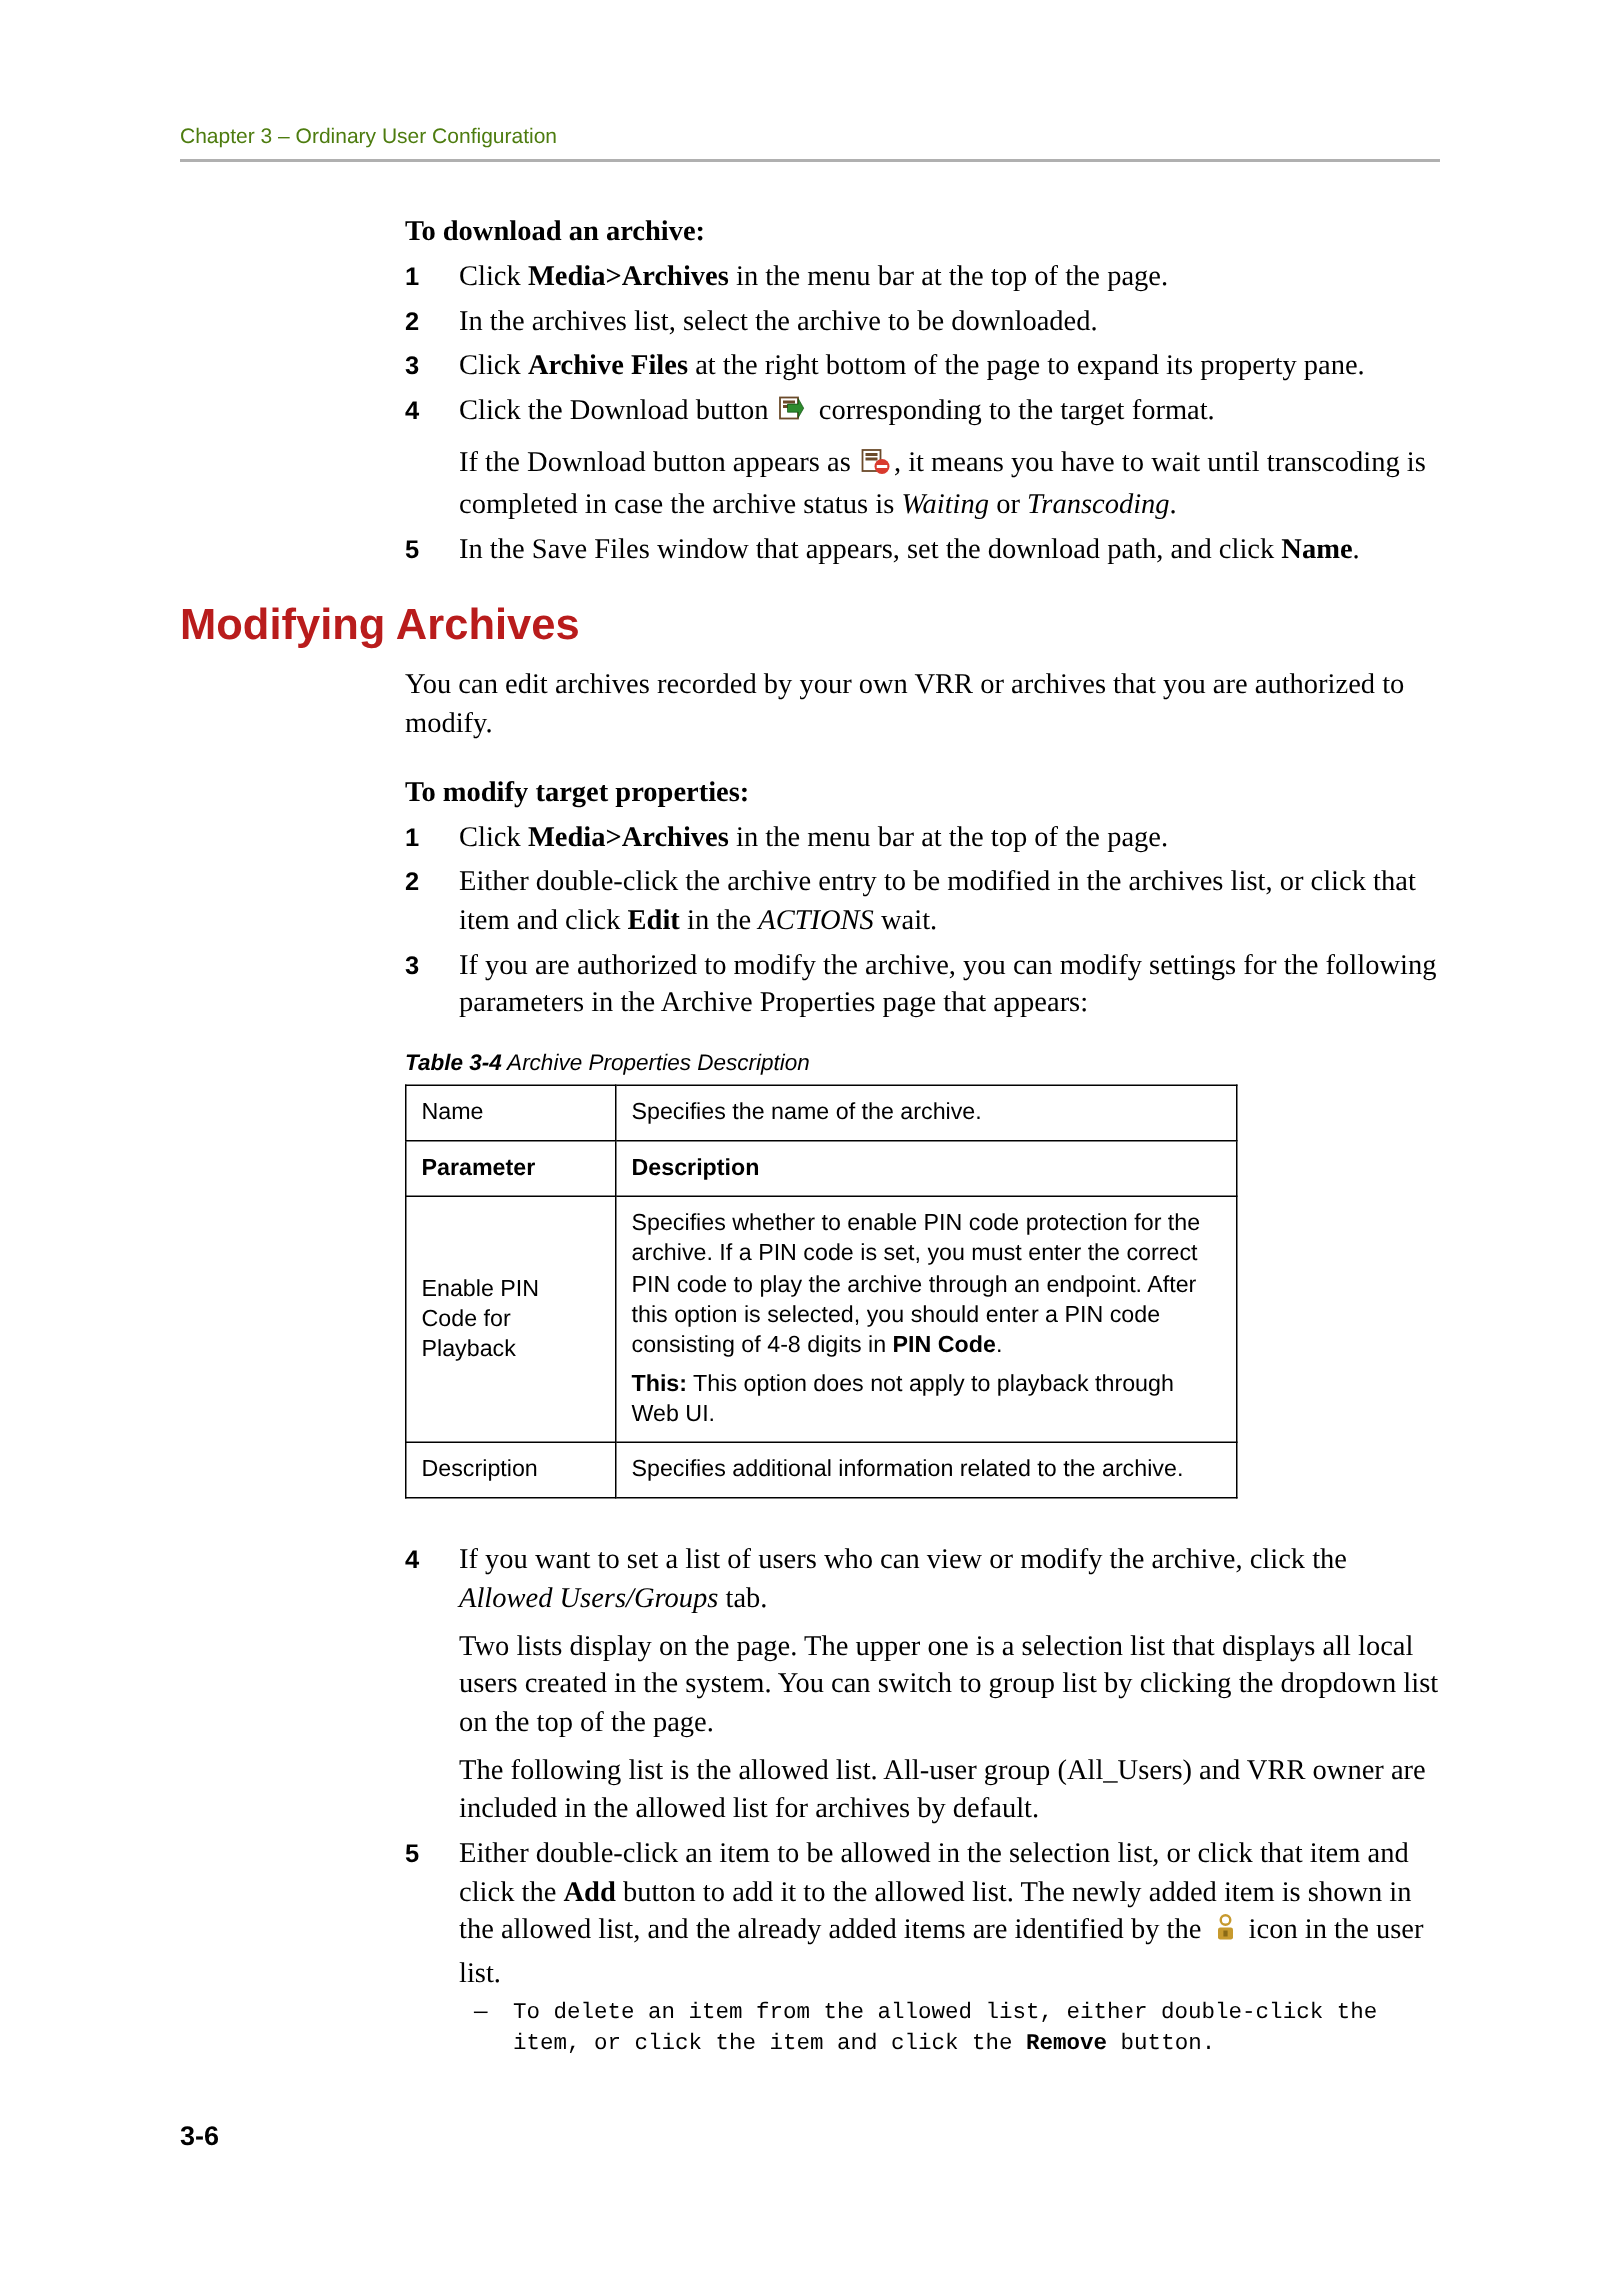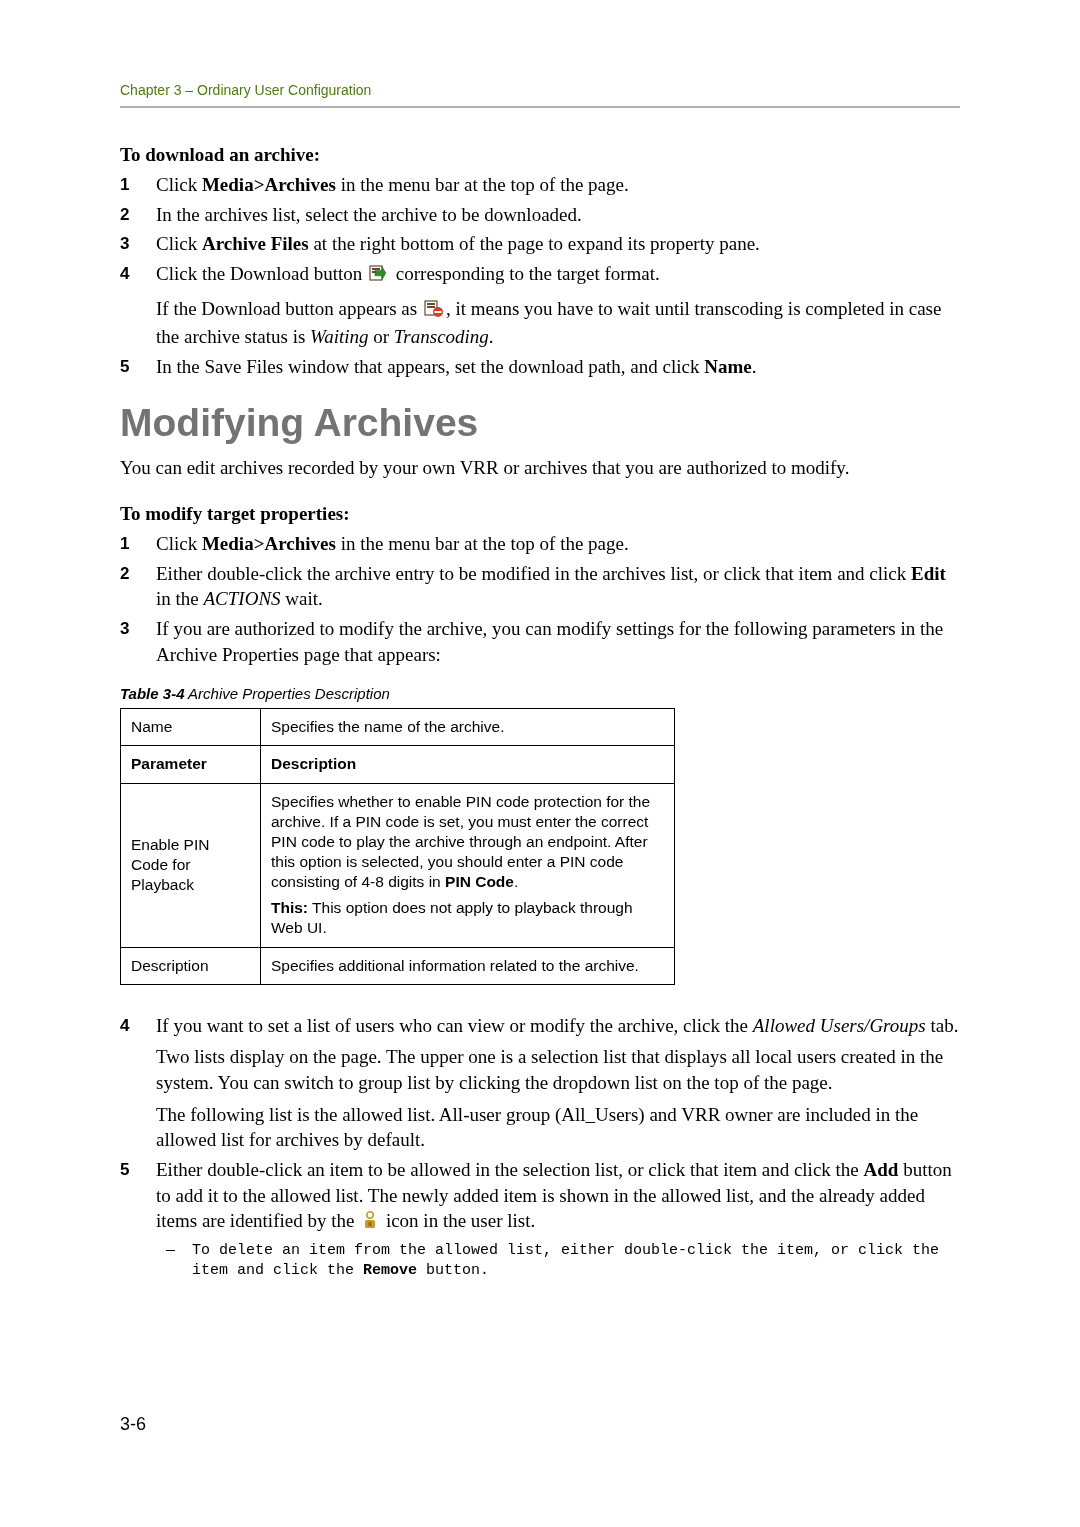--- a/index.html
+++ b/index.html
@@ -22,20 +22,21 @@
     font-weight: 400;
     color: #4d7c0f;
     margin-bottom: 8px;
   }
   .rule {
     border: none;
     border-top: 2px solid #b0b0b0;
     margin: 0 0 36px 0;
   }
   .content-col {
+    margin-left: 150px; 
   }
   .proc-title {
     font-family: "Book Antiqua", Palatino, Georgia, serif;
     font-weight: 700;
     font-size: 19px;
     margin: 0 0 6px 0;
   }
   ol.steps {
     list-style: none;
     padding: 0;
@@ -65,23 +66,23 @@
     display: block;
     margin-top: 6px;
   }
   .icon {
     display: inline-block;
     vertical-align: -3px;
     margin: 0 2px;
   }
   h2.section {
     font-family: Arial, Helvetica, sans-serif;
-    color: #737373;
-    font-weight: 700;
-    font-size: 39px;
+    color: #b91c1c;
+    font-weight: 700;
+    font-size: 29px;
     margin: 22px 0 10px 0;
   }
   .body-para {
     font-size: 19px;
     line-height: 1.35;
     margin: 0 0 22px 0;
   }
   .table-caption {
     font-family: Arial, Helvetica, sans-serif;
     font-size: 15px;
@@ -120,21 +121,21 @@
     content: "—";
     position: absolute;
     left: 10px;
     top: 0;
   }
   .page-num {
     position: absolute;
     left: 120px;
     bottom: 92px;
     font-family: Arial, Helvetica, sans-serif;
-    font-weight: 400;
+    font-weight: 700;
     font-size: 18px;
   }
 </style>
 </head>
 <body>
 
 <div class="page">
   <div class="running-header">Chapter 3 – Ordinary User Configuration</div>
   <hr class="rule">
 

